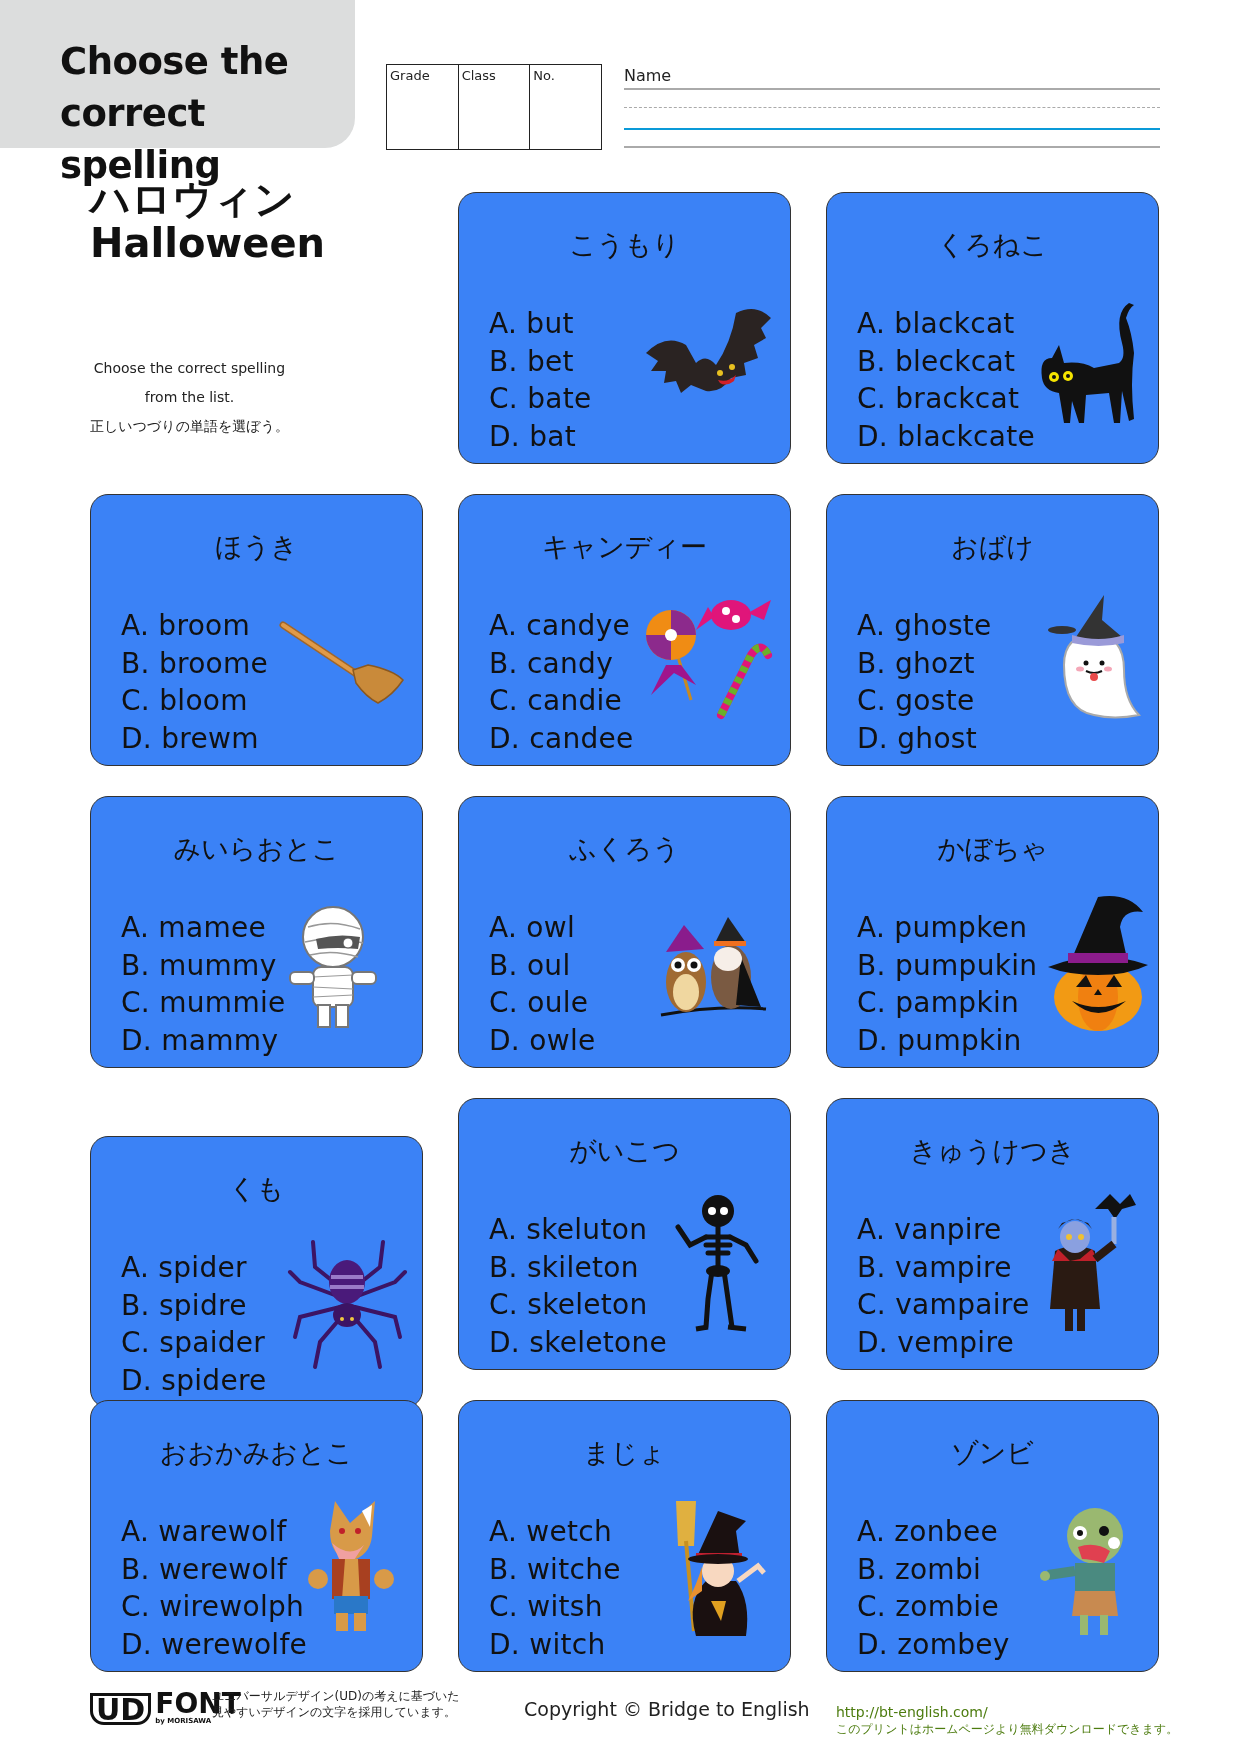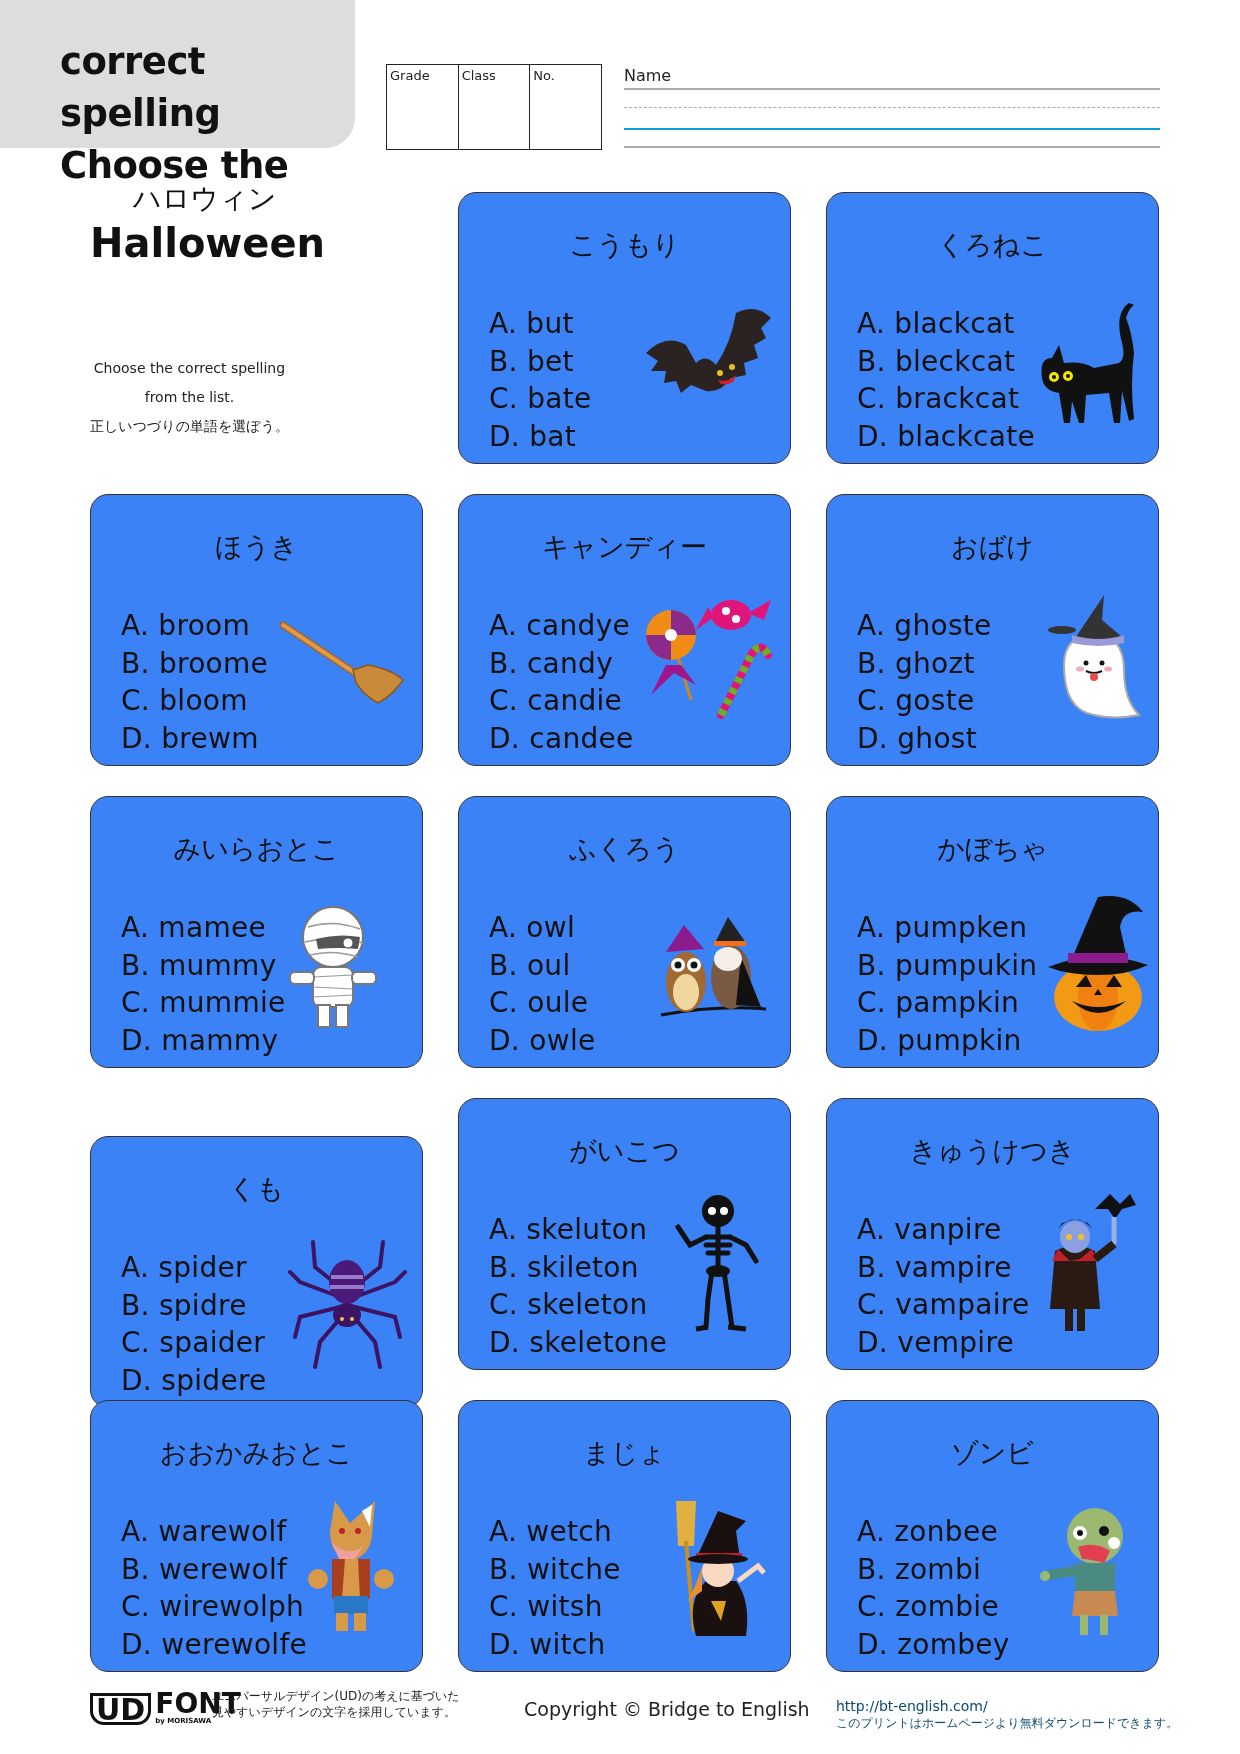--- a/index.html
+++ b/index.html
@@ -22,21 +22,21 @@
   .info-cell:last-child { border-right: none; }
   .name-area { position: absolute; left: 624px; top: 64px; width: 536px; height: 90px; }
   .name-label { font-size: 16px; color: #222; position: absolute; left: 0; top: 2px; }
   .name-line { position: absolute; left: 0; right: 0; height: 0; }
   .nl1 { top: 24px; border-top: 2px solid #aaaaaa; }
   .nl2 { top: 43px; border-top: 1.5px dashed #aaaaaa; }
   .nl3 { top: 64px; border-top: 2px solid #0a9ad8; }
   .nl4 { top: 82px; border-top: 2px solid #aaaaaa; }
 
   .topic { position: absolute; left: 90px; top: 178px; }
-  .topic-jp { font-size: 28px; font-weight: normal; line-height: 42px; margin-left: 43px; }
+  .topic-jp { font-size: 40px; font-weight: bold; line-height: 42px; }
   .topic-en { font-size: 40px; font-weight: bold; line-height: 46px; }
   .instructions { position: absolute; left: 90px; top: 354px; font-size: 14px; line-height: 29px; color: #222; text-align: center; }
 
   .card {
     position: absolute; width: 333px; height: 272px;
     border: 1.5px solid #333; border-radius: 18px; background: #3b82f6;
   }
   .card-title { position: absolute; left: 0; right: 0; top: 34px; text-align: center; font-size: 27px; color: #111; }
   .options { position: absolute; left: 30px; top: 112px; list-style: none; }
   .option { font-size: 28px; line-height: 37.5px; color: #111; white-space: nowrap; letter-spacing: 0.3px; }
@@ -44,30 +44,30 @@
   .illus svg { width: 100%; height: 100%; }
 
   .footer { position: absolute; top: 1682px; left: 0; width: 1240px; height: 60px; }
   .ud-logo { position: absolute; left: 90px; top: 8px; display: flex; align-items: flex-end; }
   .ud-mark { font-size: 30px; font-weight: bold; border: 3px solid #111; border-radius: 0 0 14px 14px; padding: 0 3px; line-height: 28px; height: 32px; }
   .ud-font { margin-left: 4px; display: flex; flex-direction: column; line-height: 1; }
   .ud-font-big { font-size: 28px; font-weight: bold; }
   .ud-font-small { font-size: 7px; font-weight: bold; }
   .ud-text { position: absolute; left: 212px; top: 6px; font-size: 12px; line-height: 16px; color: #222; }
   .copyright { position: absolute; left: 524px; top: 16px; font-size: 19px; color: #222; }
-  .site { position: absolute; left: 836px; top: 16px; font-size: 14px; color: #0c4a6e; line-height: 17px; }
+  .site { position: absolute; left: 836px; top: 22px; font-size: 14px; color: #4d7c0f; line-height: 17px; }
   .site-note { font-size: 12px; }
 </style>
 </head>
 <body>
 
 <div class="header-tab">
   <div class="header-title">
+    <div>Choose the</div>
     <div>correct spelling</div>
-    <div>Choose the</div>
   </div>
 </div>
 
 <div class="info-box">
   <div class="info-cell"><span>Grade</span></div>
   <div class="info-cell"><span>Class</span></div>
   <div class="info-cell"><span>No.</span></div>
 </div>
 
 <div class="name-area">

